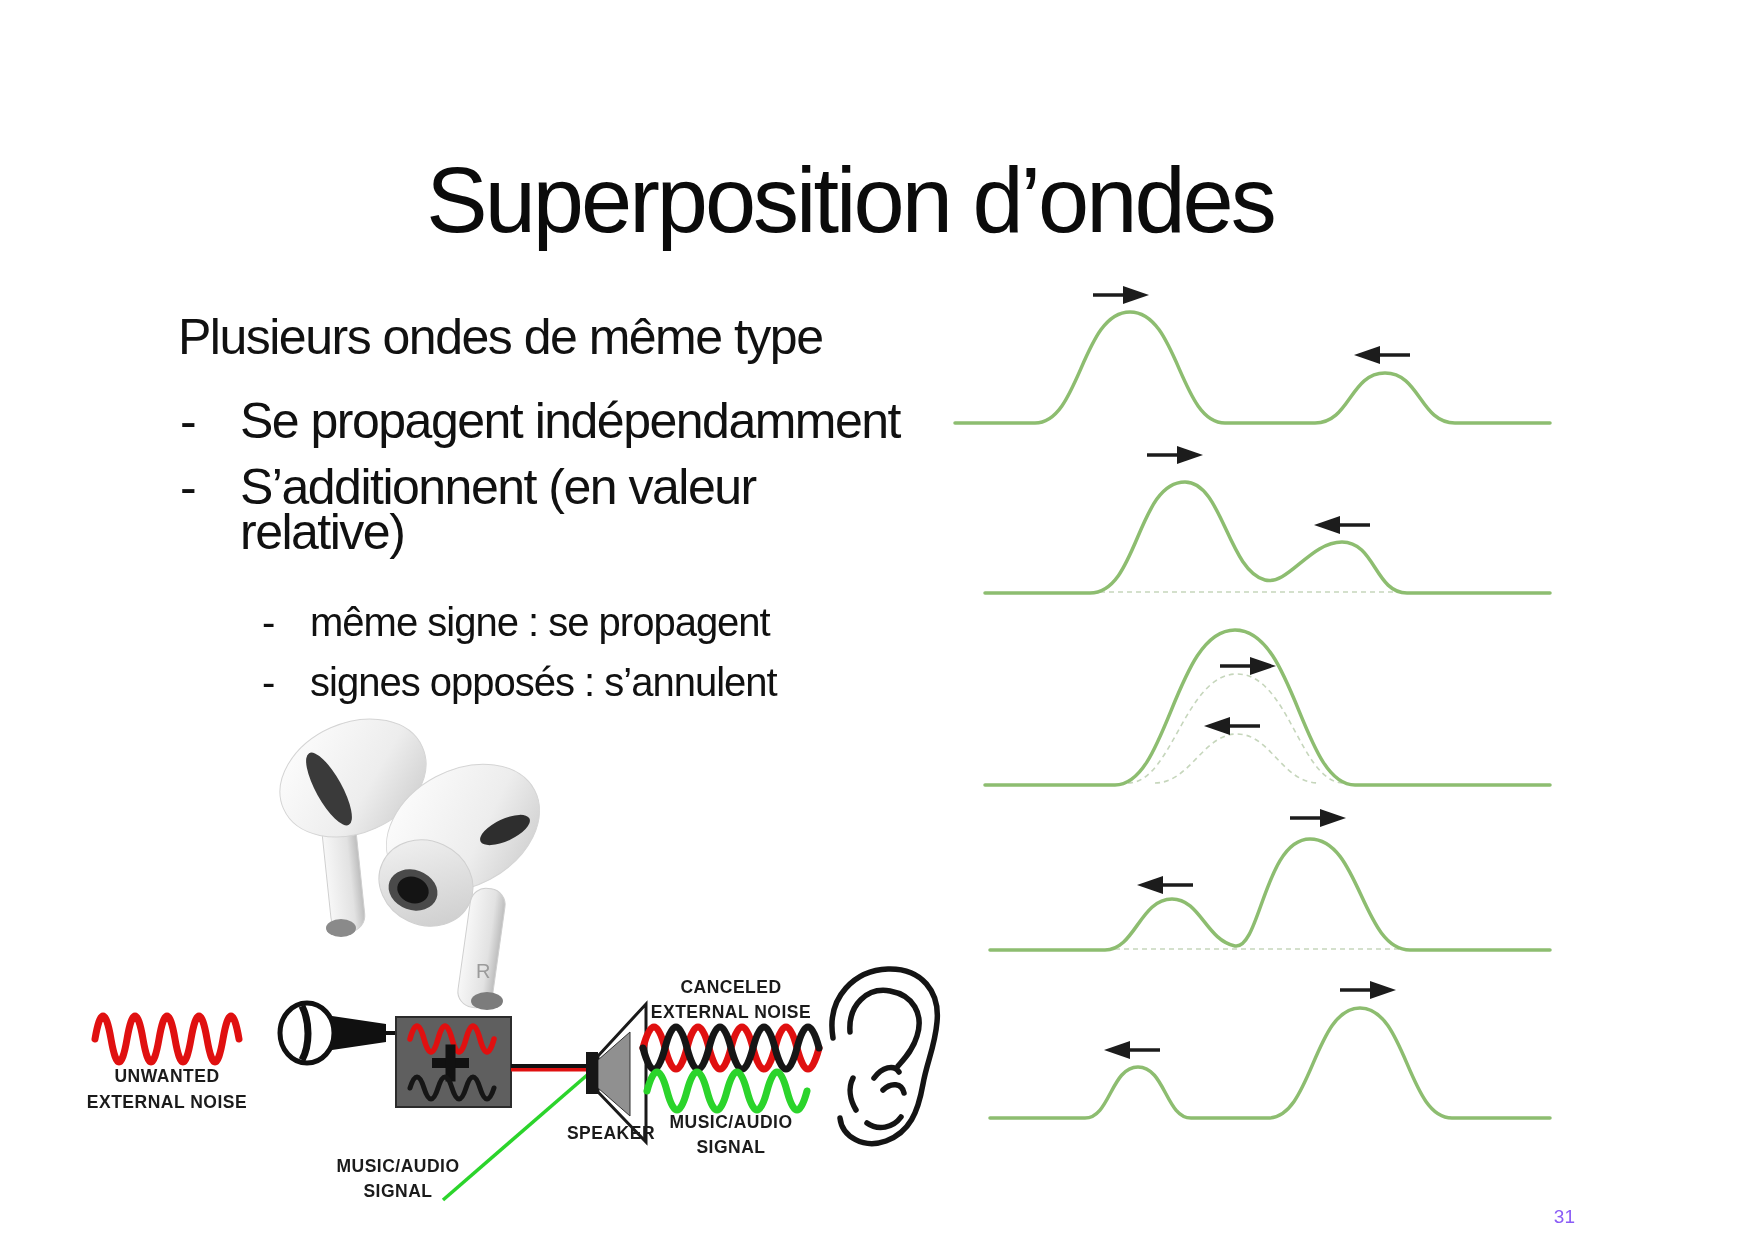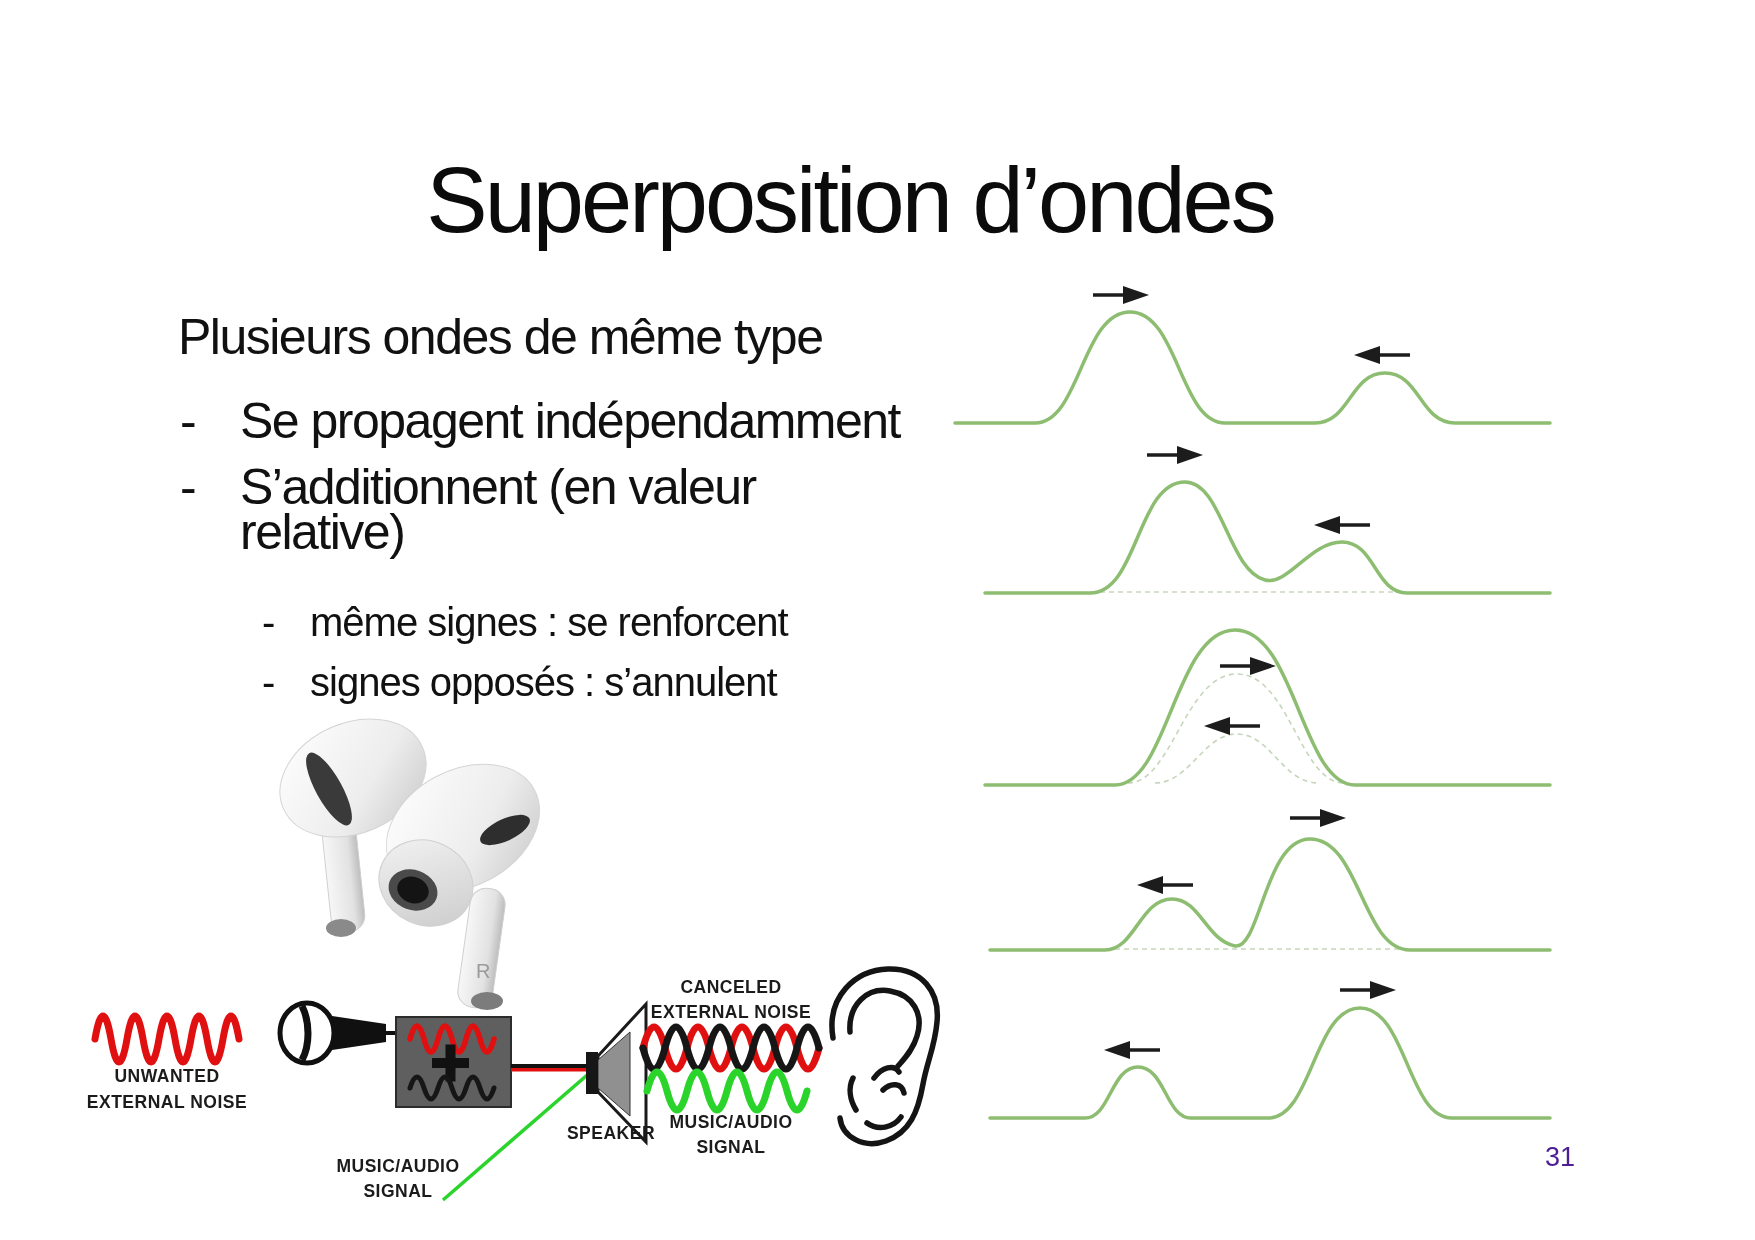--- a/index.html
+++ b/index.html
@@ -19,22 +19,22 @@
   .intro{
     position:absolute;left:178px;top:308px;
     font-size:50px;letter-spacing:-1.5px;white-space:nowrap;
   }
   .bullet{position:absolute;left:180px;font-size:50px;letter-spacing:-1.5px;white-space:nowrap;}
   .bullet .dash{display:inline-block;width:60px;}
   .bullet-cont{position:absolute;left:240px;font-size:50px;letter-spacing:-1.5px;white-space:nowrap;}
   .subbullet{position:absolute;left:262px;font-size:40px;letter-spacing:-1px;white-space:nowrap;}
   .subbullet .dash{display:inline-block;width:48px;}
   .page-number{
-    position:absolute;left:1500px;top:1142px;width:75px;
-    font-size:27px;color:#4c1d95;text-align:right;
+    position:absolute;left:1500px;top:1206px;width:75px;
+    font-size:19px;color:#8b5cf6;text-align:right;
   }
   svg{position:absolute;overflow:visible;}
   .anc-label{font-size:17.5px;font-weight:700;letter-spacing:0.5px;fill:#1b1b1b;}
   .wavefig{left:870px;top:240px;}
   .ancfig{left:80px;top:960px;}
   .budsfig{left:268px;top:700px;}
 </style>
 </head>
 <body>
 
@@ -47,21 +47,21 @@
   <div class="bullet" style="top:458px;">
     <span class="dash">-</span><span>S’additionnent (en valeur</span>
   </div>
 
   <div class="bullet" style="top:392px;">
     <span class="dash">-</span><span>Se propagent indépendamment</span>
   </div>
   <div class="bullet-cont" style="top:503px;">relative)</div>
 
   <div class="subbullet" style="top:600px;">
-    <span class="dash">-</span><span>même signes : se renforcent</span>
+    <span class="dash">-</span><span>même signe : se propagent</span>
   </div>
   <div class="subbullet" style="top:660px;">
     <span class="dash">-</span><span>signes opposés : s’annulent</span>
   </div>
 
   <svg class="budsfig" width="300" height="315" viewBox="0 0 300 315">
     <defs>
       <linearGradient id="budGrad" x1="0" y1="0" x2="1" y2="1">
         <stop offset="0" stop-color="#ffffff"></stop>
           <stop offset="0.6" stop-color="#ededed"></stop>

